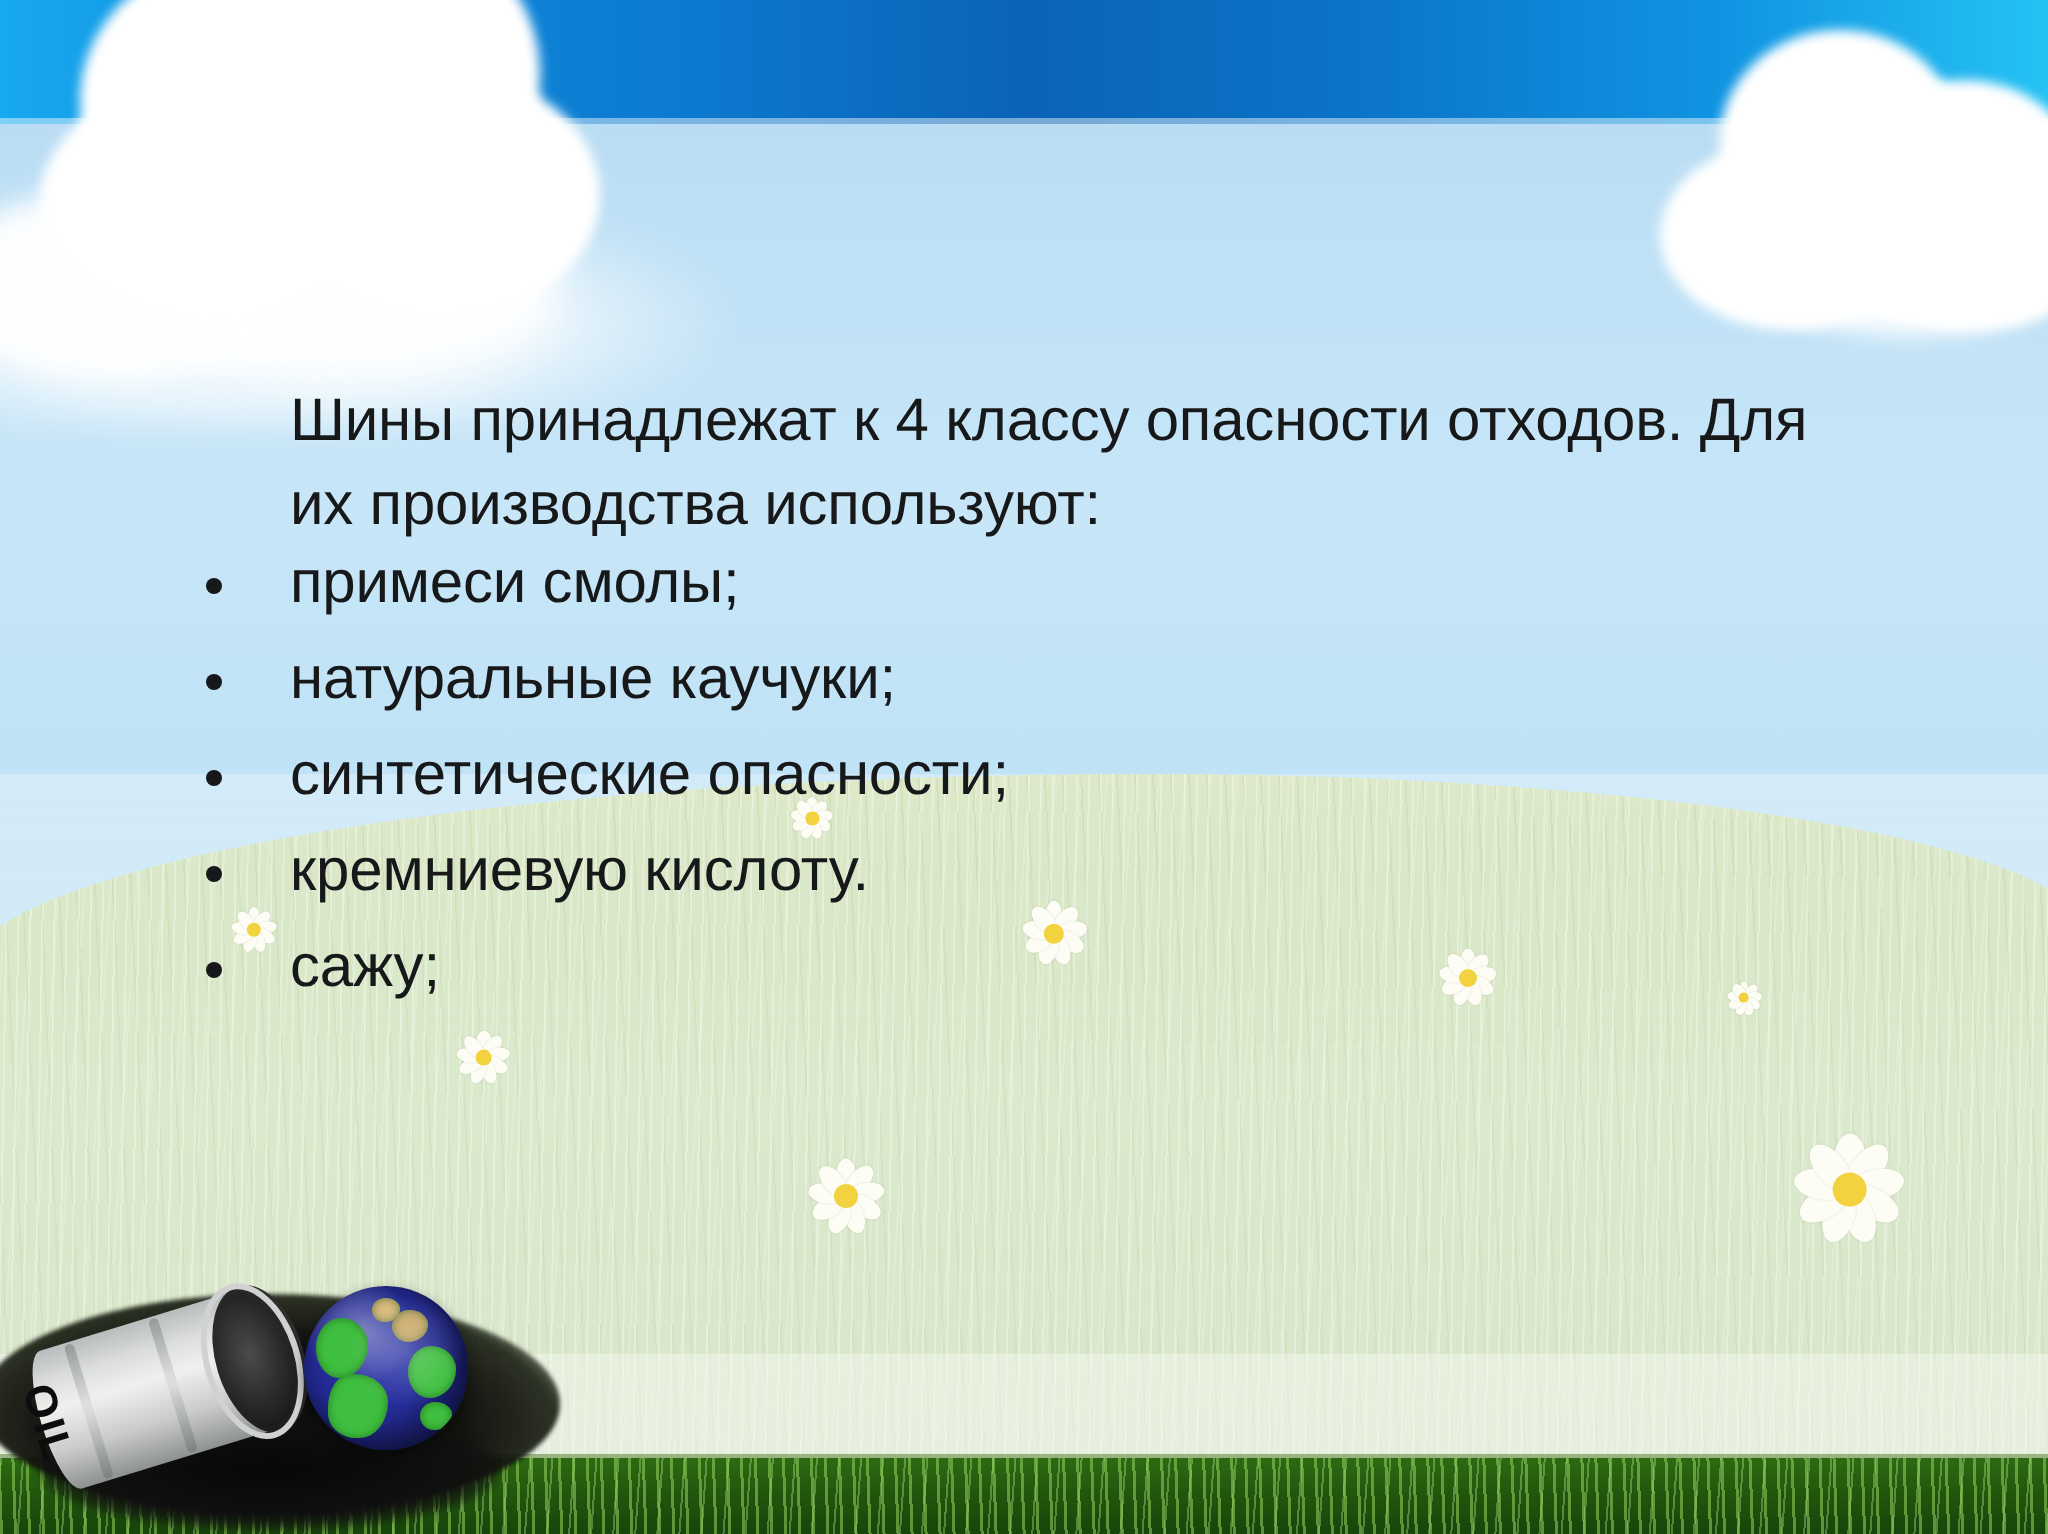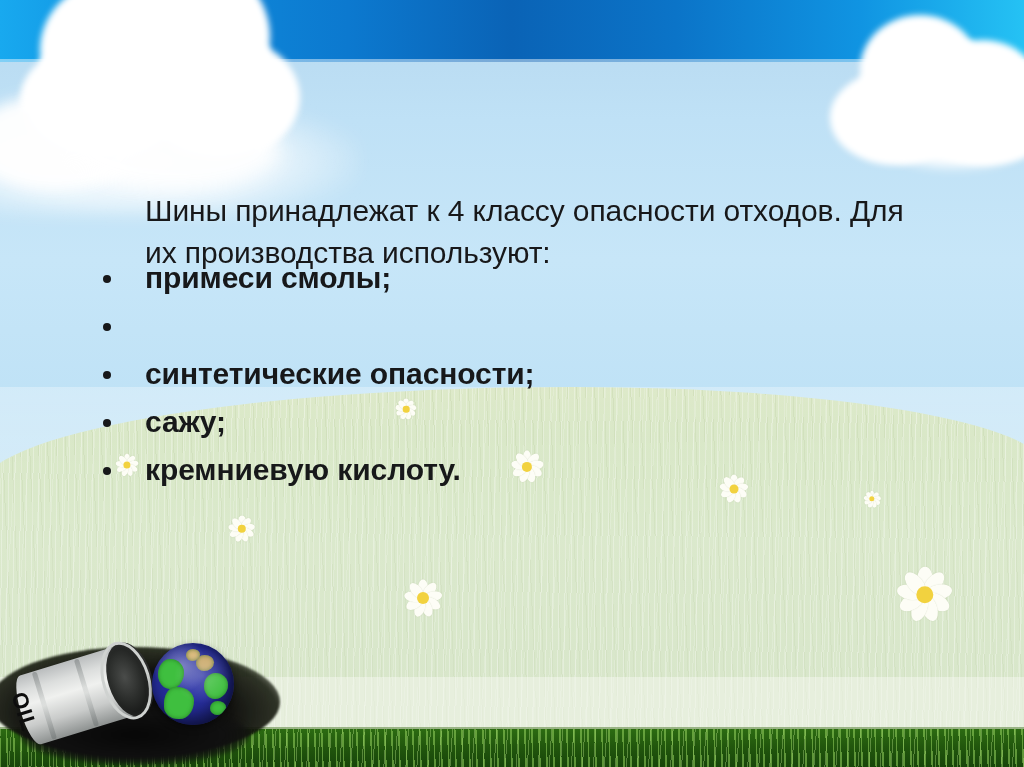--- a/index.html
+++ b/index.html
@@ -289,26 +289,25 @@
     color: #17181a;
     font-size: 30px;
     line-height: 42px;
     font-weight: 400;
     letter-spacing: -0.1px;
     text-shadow: 0 0 1px rgba(255,255,255,.25);
   }
   #bullet-list {
     position: absolute;
     left: 100px;
-    top: 258px;
+    top: 272px;
     width: 820px;
     margin: 0;
     padding: 0;
     list-style: none;
-    font-weight: bold;
   }
   #bullet-list li {
     position: relative;
     height: 48px;
     padding-left: 45px;
     color: #17181a;
     font-size: 30px;
     line-height: 40px;
     letter-spacing: -0.1px;
   }
@@ -473,20 +472,20 @@
     <div class="land l4"></div>
     <div class="land l5"></div>
     <div class="land l6"></div>
     <div class="cloudy"></div>
   </div>
 
   <div id="content">
     <div id="heading">Шины принадлежат к 4 классу опасности отходов. Для их производства используют:</div>
     <ul id="bullet-list">
         <li><span class="dot"></span><span>примеси смолы;</span></li>
-        <li><span class="dot"></span></li>
+        <li><span class="dot"></span><span>натуральные каучуки;</span></li>
         <li><span class="dot"></span><span>синтетические опасности;</span></li>
+        <li><span class="dot"></span><span>кремниевую кислоту.</span></li>
         <li><span class="dot"></span><span>сажу;</span></li>
-        <li><span class="dot"></span><span>кремниевую кислоту.</span></li>
       </ul>
   </div>
 
 </div>
 
 </body></html>

